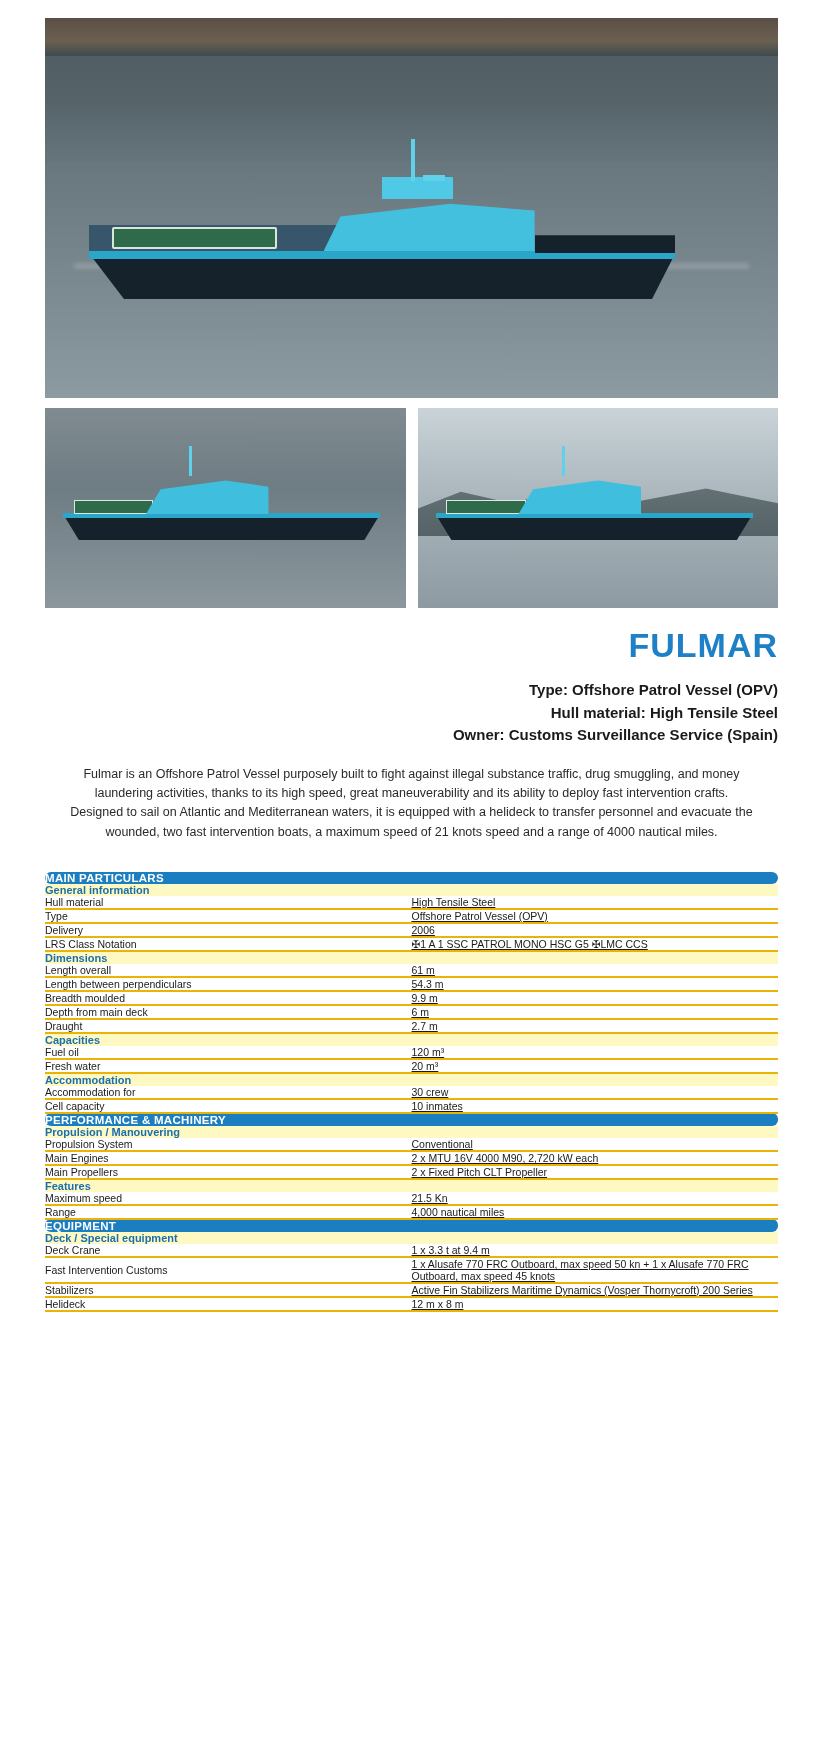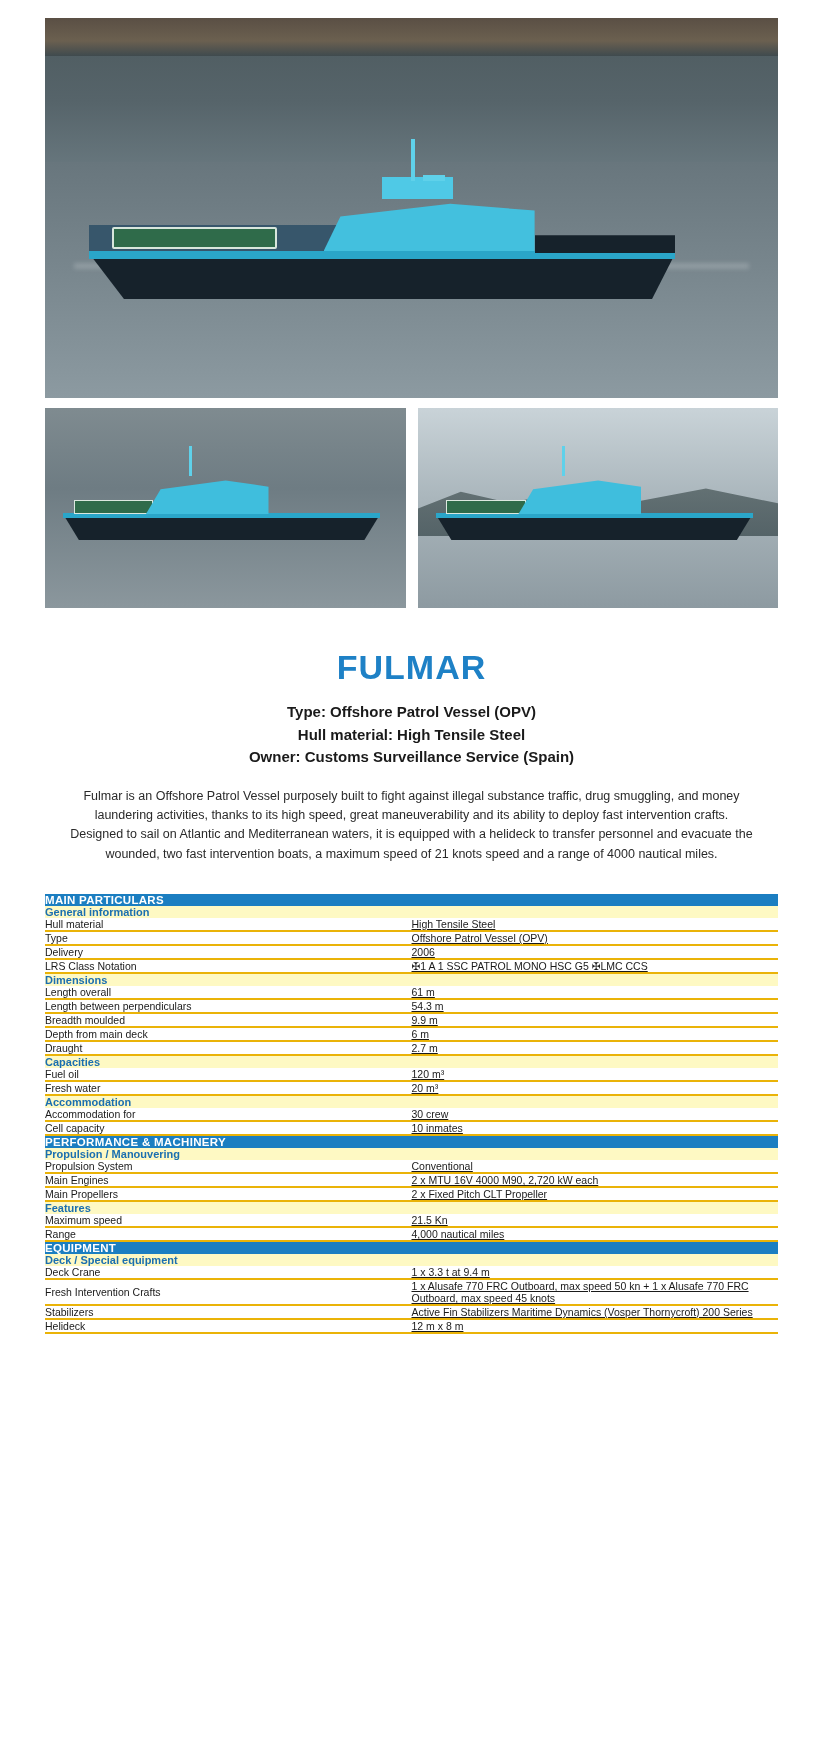--- a/index.html
+++ b/index.html
@@ -109,41 +109,41 @@
     position: absolute; bottom: calc(34% + 64px); left: 40%; width: 3px; height: 30px; background: #5fd1ea;
   }
   .thumb.right .t-rocks {
     position: absolute; top: 30%; left: 0; width: 100%; height: 34%;
     background: linear-gradient(to bottom, #5c6a6b, #47565a);
     clip-path: polygon(0% 60%, 12% 35%, 26% 52%, 44% 28%, 62% 48%, 80% 30%, 100% 52%, 100% 100%, 0% 100%);
     opacity: .85;
   }
 
   
-  .title-block { text-align: center; padding: 40px 45px 0 45px; }
+  .title-block { text-align: right; padding: 18px 45px 0 45px; }
   .vessel-name {
     color: #1e81c6; font-size: 34px; font-weight: bold; letter-spacing: 1px; margin: 0 0 14px 0;
   }
   .spec-line { font-size: 15px; font-weight: bold; color: #1a1a1a; line-height: 1.5; }
 
   .intro {
     padding: 18px 68px 0 68px;
     font-size: 12.5px;
     color: #2a2a2a;
     line-height: 1.55;
     text-align: center;
   }
 
   
   .tables { padding: 30px 45px 30px 45px; }
   table.spec { width: 100%; border-collapse: collapse; table-layout: fixed; }
   table.spec td { padding: 0; }
   .sec-hdr td {
     background: #1b7ec1; color: #ffffff; font-size: 11.5px; font-weight: bold;
-    padding: 7px 10px; letter-spacing: .3px;
+    padding: 7px 10px; letter-spacing: .3px; border-radius: 6px;
   }
   .sub-hdr td {
     background: #fef9c3; color: #1b6fb0; font-size: 11px; font-weight: bold;
     padding: 5px 10px;
   }
   .row td {
     font-size: 10.5px; color: #1a1a1a; padding: 5px 10px;
     border-bottom: 2px solid #eab308;
   }
   .row td.lbl { width: 42%; }
@@ -303,21 +303,21 @@
             <td colspan="2">EQUIPMENT</td>
           </tr>
           <tr class="sub-hdr">
             <td colspan="2">Deck / Special equipment</td>
           </tr>
           <tr class="row">
             <td class="lbl">Deck Crane</td>
             <td class="val">1 x 3.3 t at 9.4 m</td>
           </tr>
           <tr class="row">
-            <td class="lbl">Fresh Intervention Crafts</td>
+            <td class="lbl">Fast Intervention Customs</td>
             <td class="val">1 x Alusafe 770 FRC Outboard, max speed 50 kn + 1 x Alusafe 770 FRC Outboard, max speed 45 knots</td>
           </tr>
           <tr class="row">
             <td class="lbl">Stabilizers</td>
             <td class="val">Active Fin Stabilizers Maritime Dynamics (Vosper Thornycroft) 200 Series</td>
           </tr>
           <tr class="row">
             <td class="lbl">Helideck</td>
             <td class="val">12 m x 8 m</td>
           </tr>

